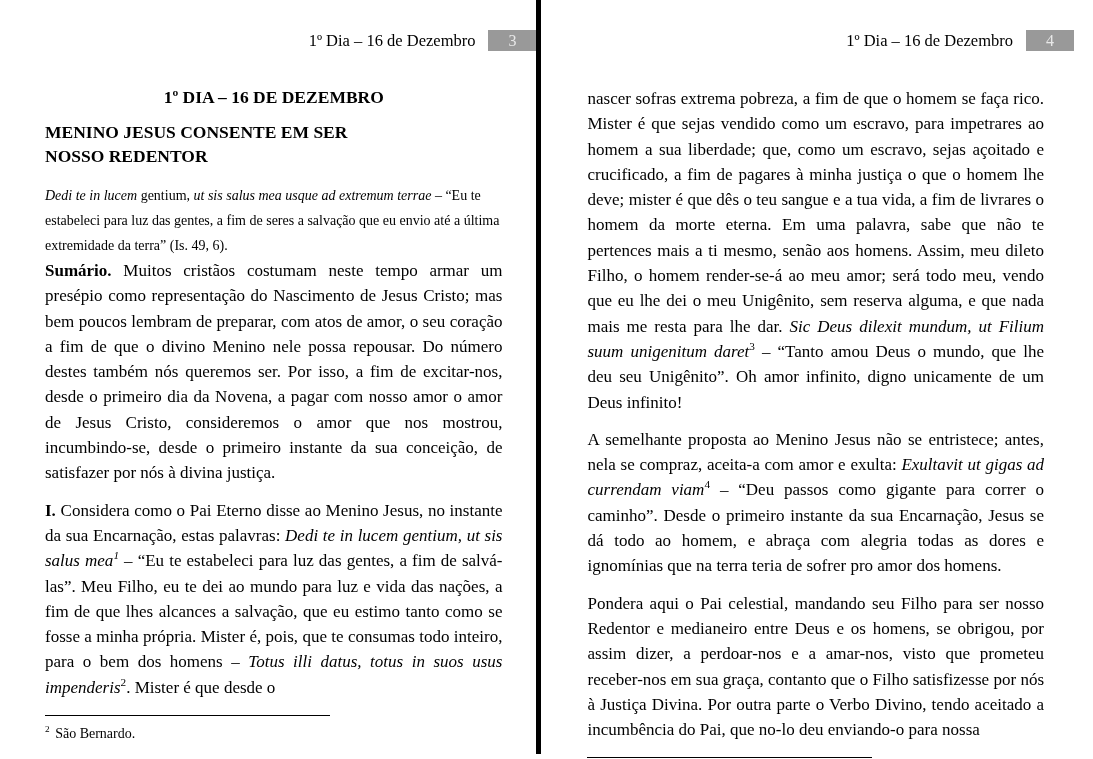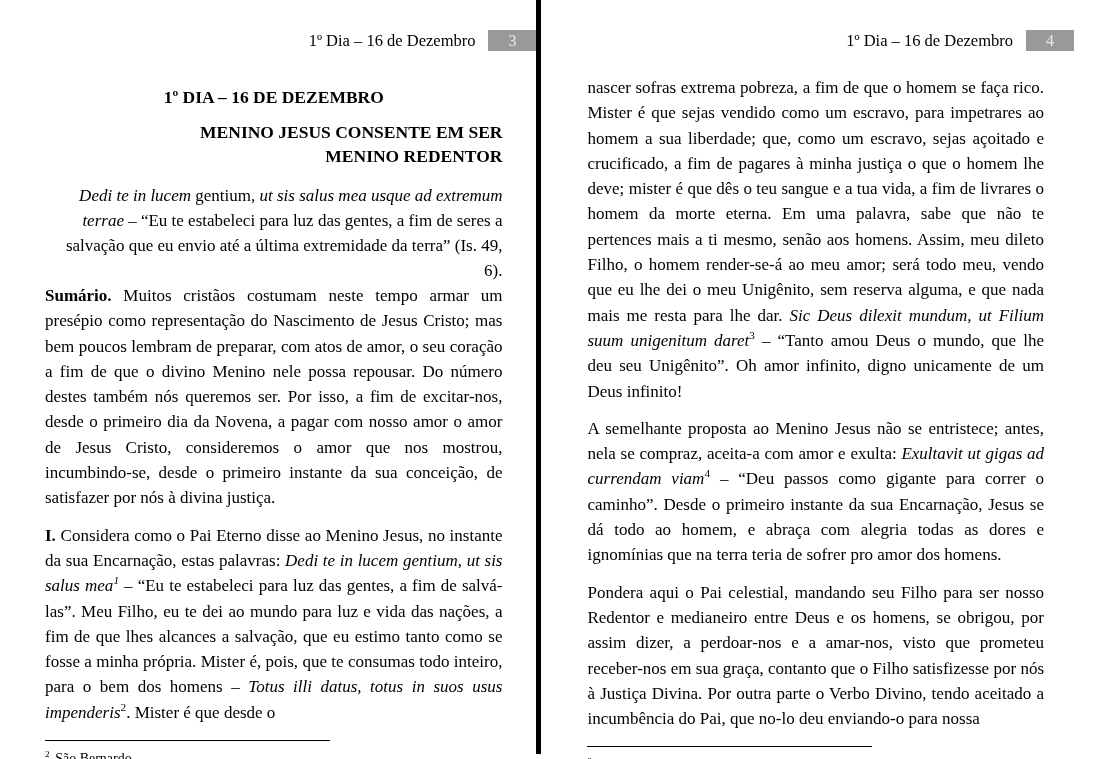--- a/index.html
+++ b/index.html
@@ -26,26 +26,26 @@
   .page-badge {
     display: inline-block; width: 48px; height: 21px; margin-left: 13px;
     background: #999999; color: #e8e8e8;
     text-align: center; font-size: 16px; line-height: 21px;
   }
   .chapter-title {
     margin-top: 35px; text-align: center;
     font-size: 17.5px; font-weight: bold; line-height: 22px;
   }
   .chapter-subtitle {
-    margin-top: 12px; text-align: right;
+    margin-top: 12px; text-align: left;
     font-size: 17.5px; font-weight: bold; line-height: 24px;
   }
   .epigraph {
-    margin-top: 15px; text-align: right;
-    font-size: 17px; line-height: 25px;
+    margin-top: 15px; text-align: left;
+    font-size: 14px; line-height: 25px;
   }
   .body-par {
     margin-top: 12px; text-align: justify;
     font-size: 17px; line-height: 25.3px;
   }
   .body-par:first-of-type { margin-top: 0; }
   .i { font-style: italic; }
   .b { font-weight: bold; margin-top: 20px; }
   sup { font-size: 66%; line-height: 0; vertical-align: super; }
   .footnotes { margin-top: 15px; font-size: 14px; line-height: 20px; }
@@ -58,21 +58,21 @@
 <div class="spread">
 
   <section class="page page-left">
     <header class="running-header">
       <span class="rh-text">1º Dia – 16 de Dezembro</span>
       <span class="page-badge">3</span>
     </header>
 
     <h1 class="chapter-title">1º DIA – 16 DE DEZEMBRO</h1>
 
-    <h2 class="chapter-subtitle"><span>MENINO JESUS CONSENTE EM SER</span><br><span>MENINO REDENTOR</span></h2>
+    <h2 class="chapter-subtitle"><span>MENINO JESUS CONSENTE EM SER</span><br><span>NOSSO REDENTOR</span></h2>
 
     <p class="epigraph"><span class="i">Dedi te in lucem</span><span> gentium, </span><span class="i">ut sis salus mea usque ad extremum terrae</span><span> – “Eu te estabeleci para luz das gentes, a fim de seres a salvação que eu envio até a última extremidade da terra” (Is. 49, 6).</span></p>
 
     <div>
       <p class="body-par"><span class="b">Sumário. </span><span>Muitos cristãos costumam neste tempo armar um presépio como representação do Nascimento de Jesus Cristo; mas bem poucos lembram de preparar, com atos de amor, o seu coração a fim de que o divino Menino nele possa repousar. Do número destes também nós queremos ser. Por isso, a fim de excitar-nos, desde o primeiro dia da Novena, a pagar com nosso amor o amor de Jesus Cristo, consideremos o amor que nos mostrou, incumbindo-se, desde o primeiro instante da sua conceição, de satisfazer por nós à divina justiça.</span></p>
       <p class="body-par"><span class="b">I. </span><span>Considera como o Pai Eterno disse ao Menino Jesus, no instante da sua Encarnação, estas palavras: </span><span class="i">Dedi te in lucem gentium, ut sis salus mea</span><sup class="i">1</sup><span> – “Eu te estabeleci para luz das gentes, a fim de salvá-las”. Meu Filho, eu te dei ao mundo para luz e vida das nações, a fim de que lhes alcances a salvação, que eu estimo tanto como se fosse a minha própria. Mister é, pois, que te consumas todo inteiro, para o bem dos homens – </span><span class="i">Totus illi datus, totus in suos usus impenderis</span><sup>2</sup><span>. Mister é que desde o</span></p>
     </div>
 
     <div class="footnotes">
       <div class="fn-rule"></div>
@@ -81,21 +81,21 @@
   </section>
 
   <div class="center-divider"></div>
 
   <section class="page page-right">
     <header class="running-header">
       <span class="rh-text">1º Dia – 16 de Dezembro</span>
       <span class="page-badge">4</span>
     </header>
 
-    <div style="margin-top: 24px;">
+    <div style="margin-top: 35px;">
       <p class="body-par"><span>nascer sofras extrema pobreza, a fim de que o homem se faça rico. Mister é que sejas vendido como um escravo, para impetrares ao homem a sua liberdade; que, como um escravo, sejas açoitado e crucificado, a fim de pagares à minha justiça o que o homem lhe deve; mister é que dês o teu sangue e a tua vida, a fim de livrares o homem da morte eterna. Em uma palavra, sabe que não te pertences mais a ti mesmo, senão aos homens. Assim, meu dileto Filho, o homem render-se-á ao meu amor; será todo meu, vendo que eu lhe dei o meu Unigênito, sem reserva alguma, e que nada mais me resta para lhe dar. </span><span class="i">Sic Deus dilexit mundum, ut Filium suum unigenitum daret</span><sup>3</sup><span> – “Tanto amou Deus o mundo, que lhe deu seu Unigênito”. Oh amor infinito, digno unicamente de um Deus infinito!</span></p>
       <p class="body-par"><span>A semelhante proposta ao Menino Jesus não se entristece; antes, nela se compraz, aceita-a com amor e exulta: </span><span class="i">Exultavit ut gigas ad currendam viam</span><sup>4</sup><span> – “Deu passos como gigante para correr o caminho”. Desde o primeiro instante da sua Encarnação, Jesus se dá todo ao homem, e abraça com alegria todas as dores e ignomínias que na terra teria de sofrer pro amor dos homens.</span></p>
       <p class="body-par"><span>Pondera aqui o Pai celestial, mandando seu Filho para ser nosso Redentor e medianeiro entre Deus e os homens, se obrigou, por assim dizer, a perdoar-nos e a amar-nos, visto que prometeu receber-nos em sua graça, contanto que o Filho satisfizesse por nós à Justiça Divina. Por outra parte o Verbo Divino, tendo aceitado a incumbência do Pai, que no-lo deu enviando-o para nossa</span></p>
     </div>
 
     <div class="footnotes">
       <div class="fn-rule"></div>
       <div class="footnote"><sup>3</sup> <span>Jo. 3, 7.</span></div>
 
     </div>

